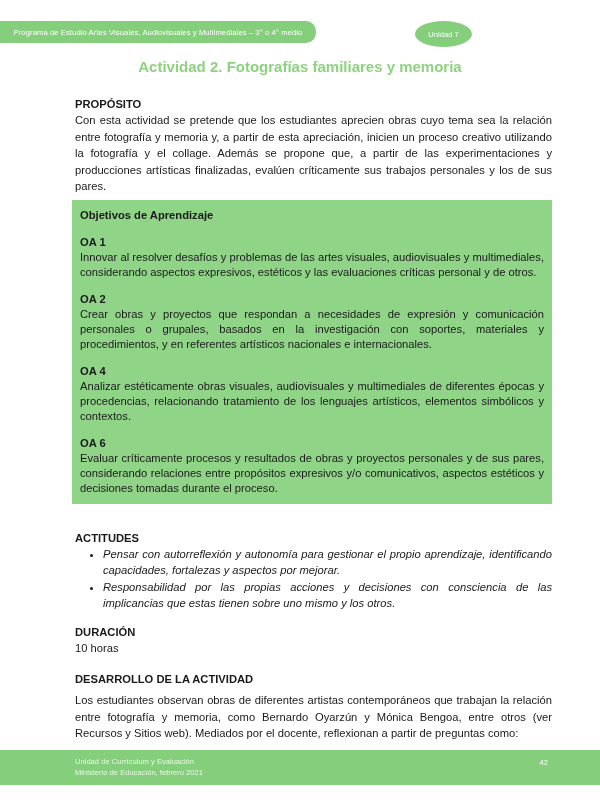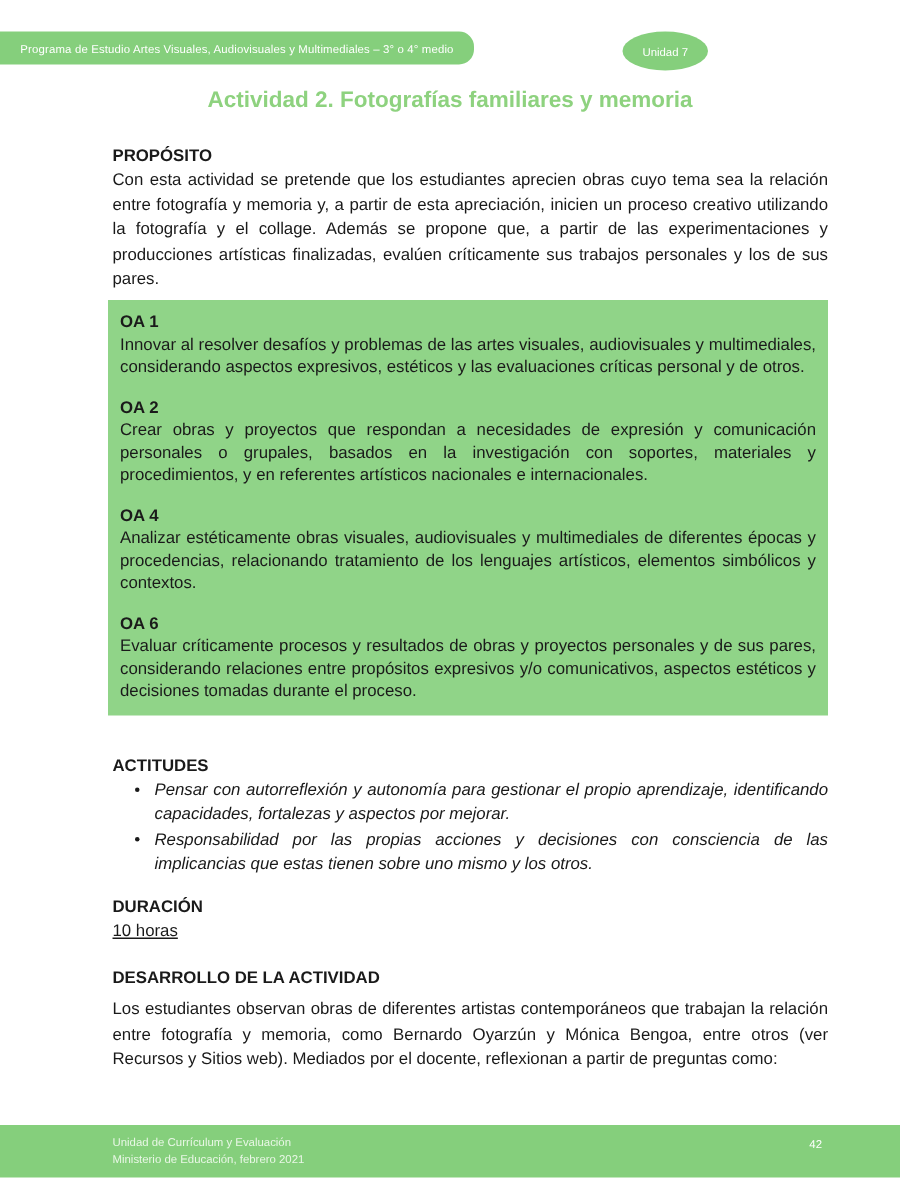--- a/index.html
+++ b/index.html
@@ -40,21 +40,21 @@
   }
   .oa-box .box-heading{font-weight:bold;margin:0 0 12px 0;line-height:15px;}
   .oa-item{margin-bottom:12px;}
   .oa-item:last-child{margin-bottom:0;}
   .oa-code{font-weight:bold;margin:0;line-height:15px;}
   .oa-text{margin:0;text-align:justify;line-height:15px;}
   .mt-actitudes{margin-top:26px;}
   .bullet-list{margin:0;padding:0 0 0 28px;list-style:disc;font-style:italic;}
   .bullet-list li{margin:0 0 2px 0;text-align:justify;line-height:15.8px;}
   .mt-duracion{margin-top:12px;}
-  .plain-line{margin:0;line-height:16.4px;text-decoration:underline;}
+  .plain-line{margin:0;line-height:16.4px;}
   .mt-desarrollo{margin-top:14px;}
   .mt-dev-para{margin-top:5px;}
   .footer-bar{
     position:absolute;top:750px;left:0;width:600px;height:35px;
     background:var(--bar-green);
   }
   .footer-org{
     position:absolute;left:75px;top:6px;
     color:#e9f7e6;font-size:7.6px;line-height:11px;
   }
@@ -73,20 +73,21 @@
 </div>
 
 <h1 class="doc-title">Actividad 2. Fotografías familiares y memoria</h1>
 
 <div class="content">
 
   <p class="sec-heading mt-proposito">PROPÓSITO</p>
   <p class="para">Con esta actividad se pretende que los estudiantes aprecien obras cuyo  tema sea la relación entre fotografía y memoria y, a partir de esta apreciación, inicien un proceso creativo utilizando la fotografía y el collage. Además se propone que, a partir de las experimentaciones y producciones artísticas finalizadas, evalúen críticamente sus trabajos personales y los de sus pares.</p>
 
   <div class="oa-box">
+    <p class="box-heading">Objetivos de Aprendizaje</p>
 
     <div class="oa-item">
       <p class="oa-code">OA 1</p>
       <p class="oa-text">Innovar al resolver desafíos y problemas de las artes visuales, audiovisuales y multimediales, considerando aspectos expresivos, estéticos y las evaluaciones críticas personal y de otros.</p>
     </div>
     <div class="oa-item">
       <p class="oa-code">OA 2</p>
       <p class="oa-text">Crear obras y proyectos que respondan a necesidades de expresión y comunicación personales o grupales, basados en la investigación con soportes, materiales y procedimientos, y en referentes artísticos nacionales e internacionales.</p>
     </div>
     <div class="oa-item">

